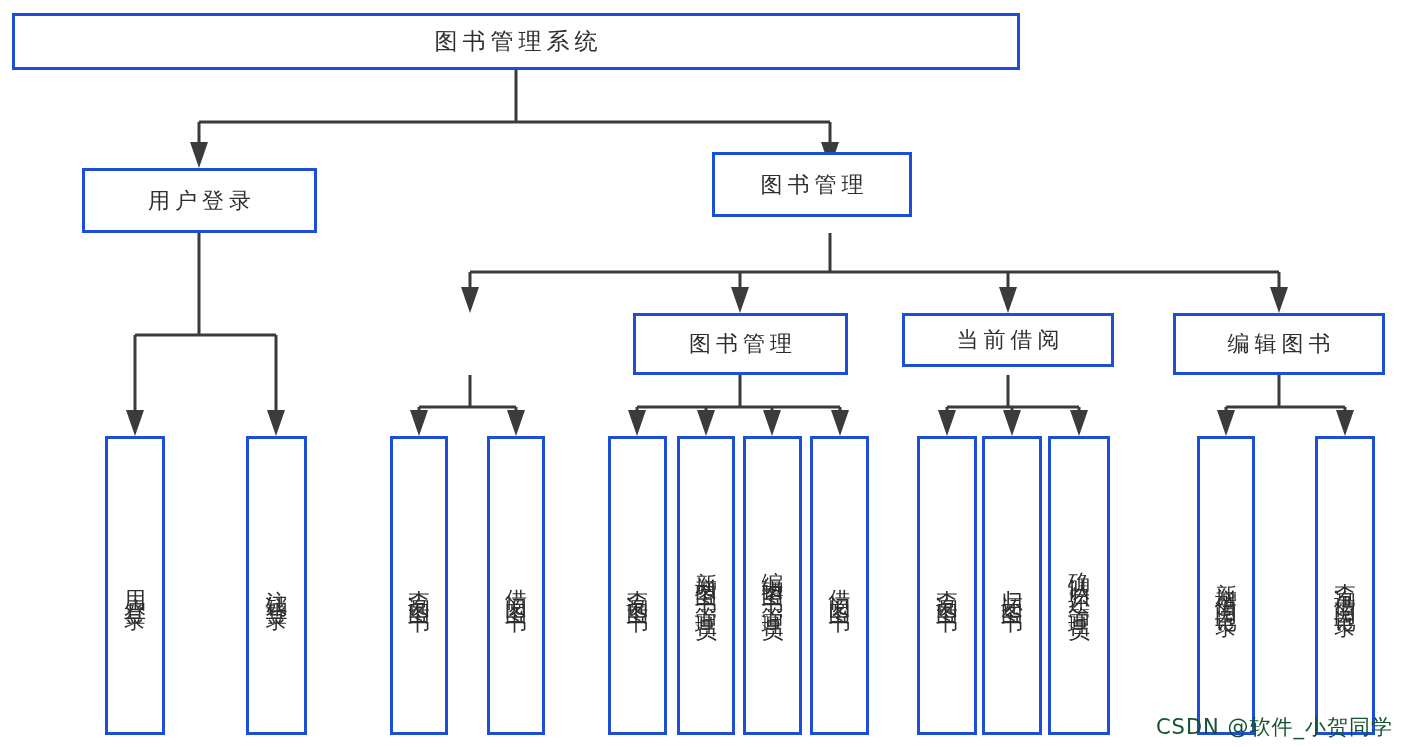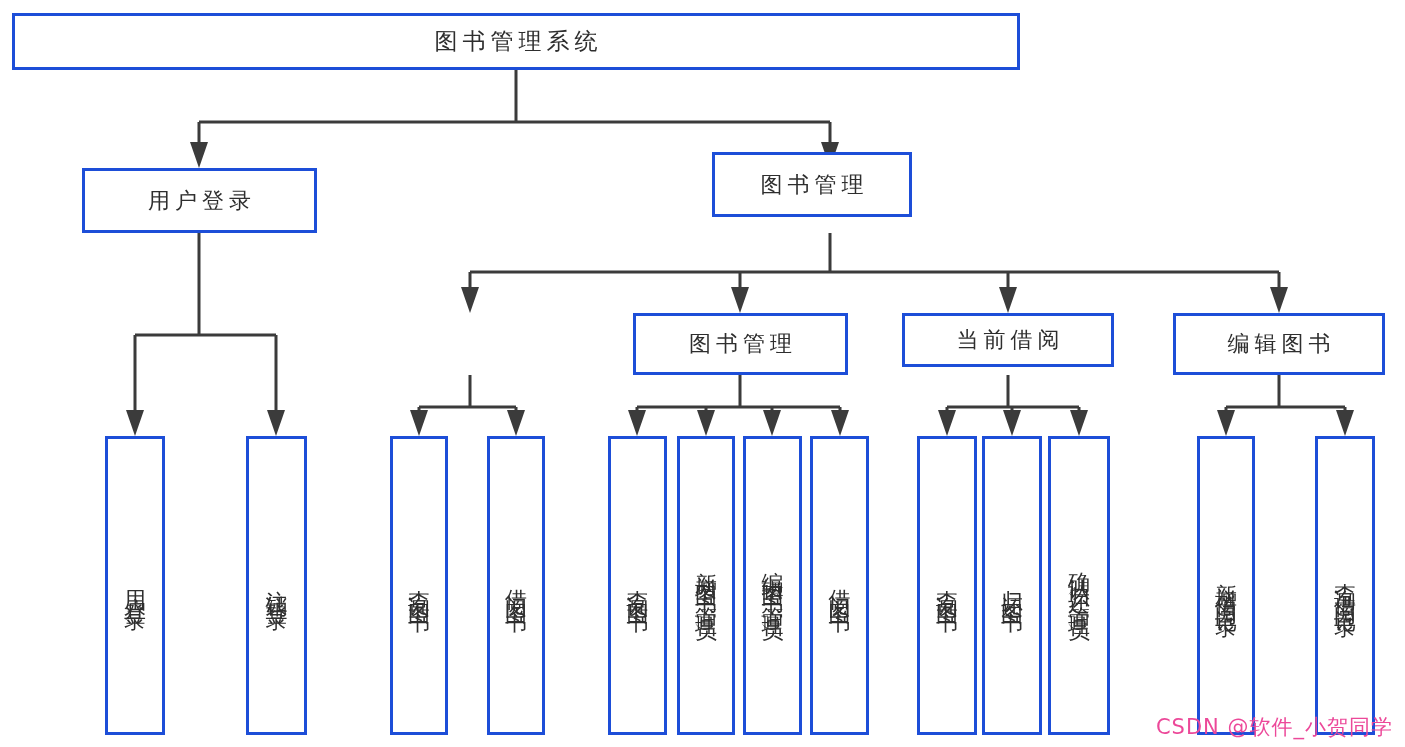--- a/index.html
+++ b/index.html
@@ -41,21 +41,21 @@
     font-size: 22px;
     letter-spacing: 7px;
     color: #2e2e2e;
     line-height: 1;
   }
   .watermark {
     position: absolute;
     top: 713px;
     right: 12px;
     font-size: 21px;
-    color: #ec4899;
+    color: #14532d;
     letter-spacing: 1px;
     z-index: 10;
     white-space: nowrap;
   }
 </style>
 </head>
 <body>
 
 <div class="canvas">
 

